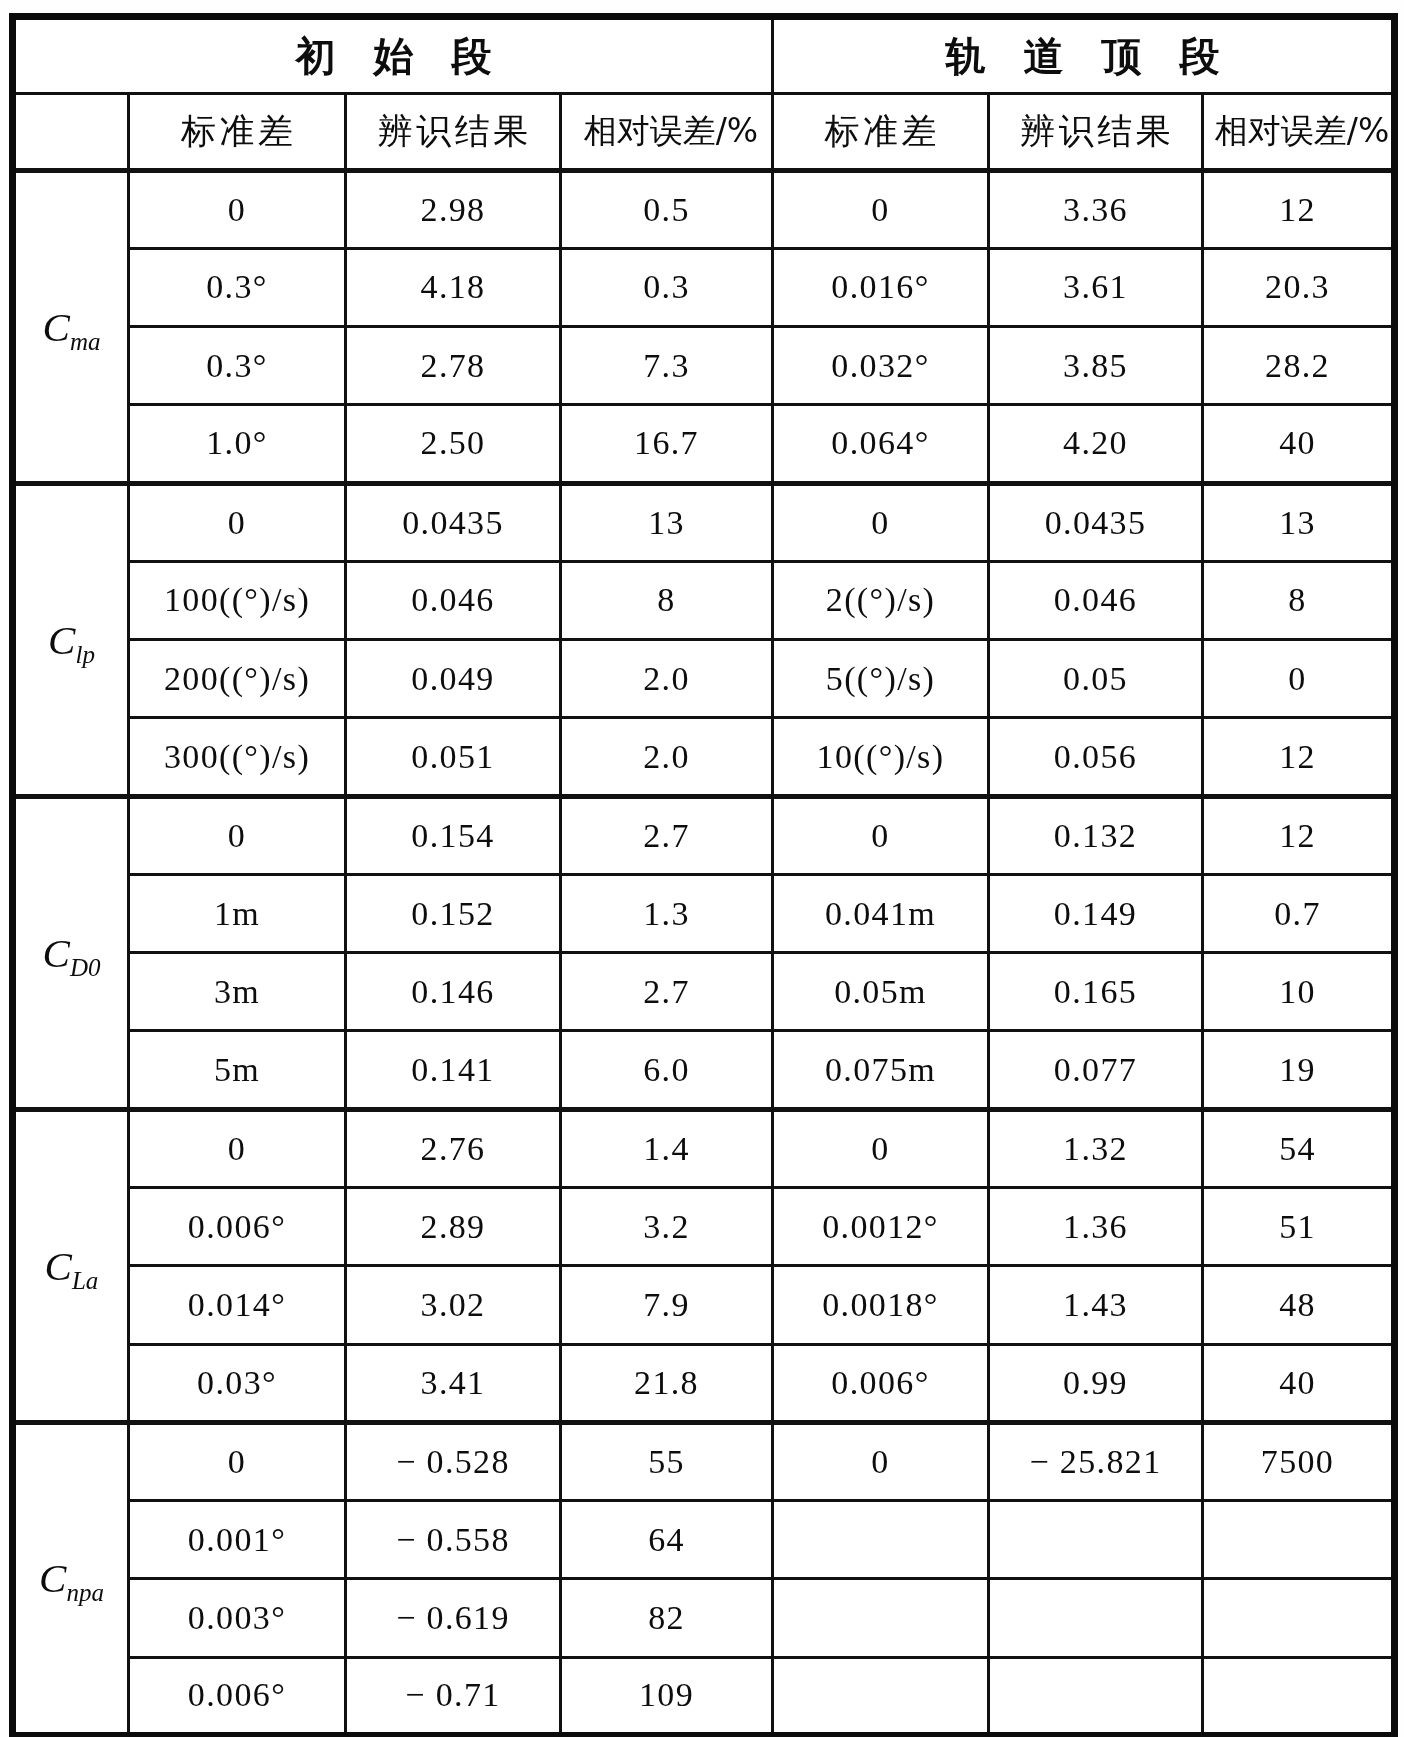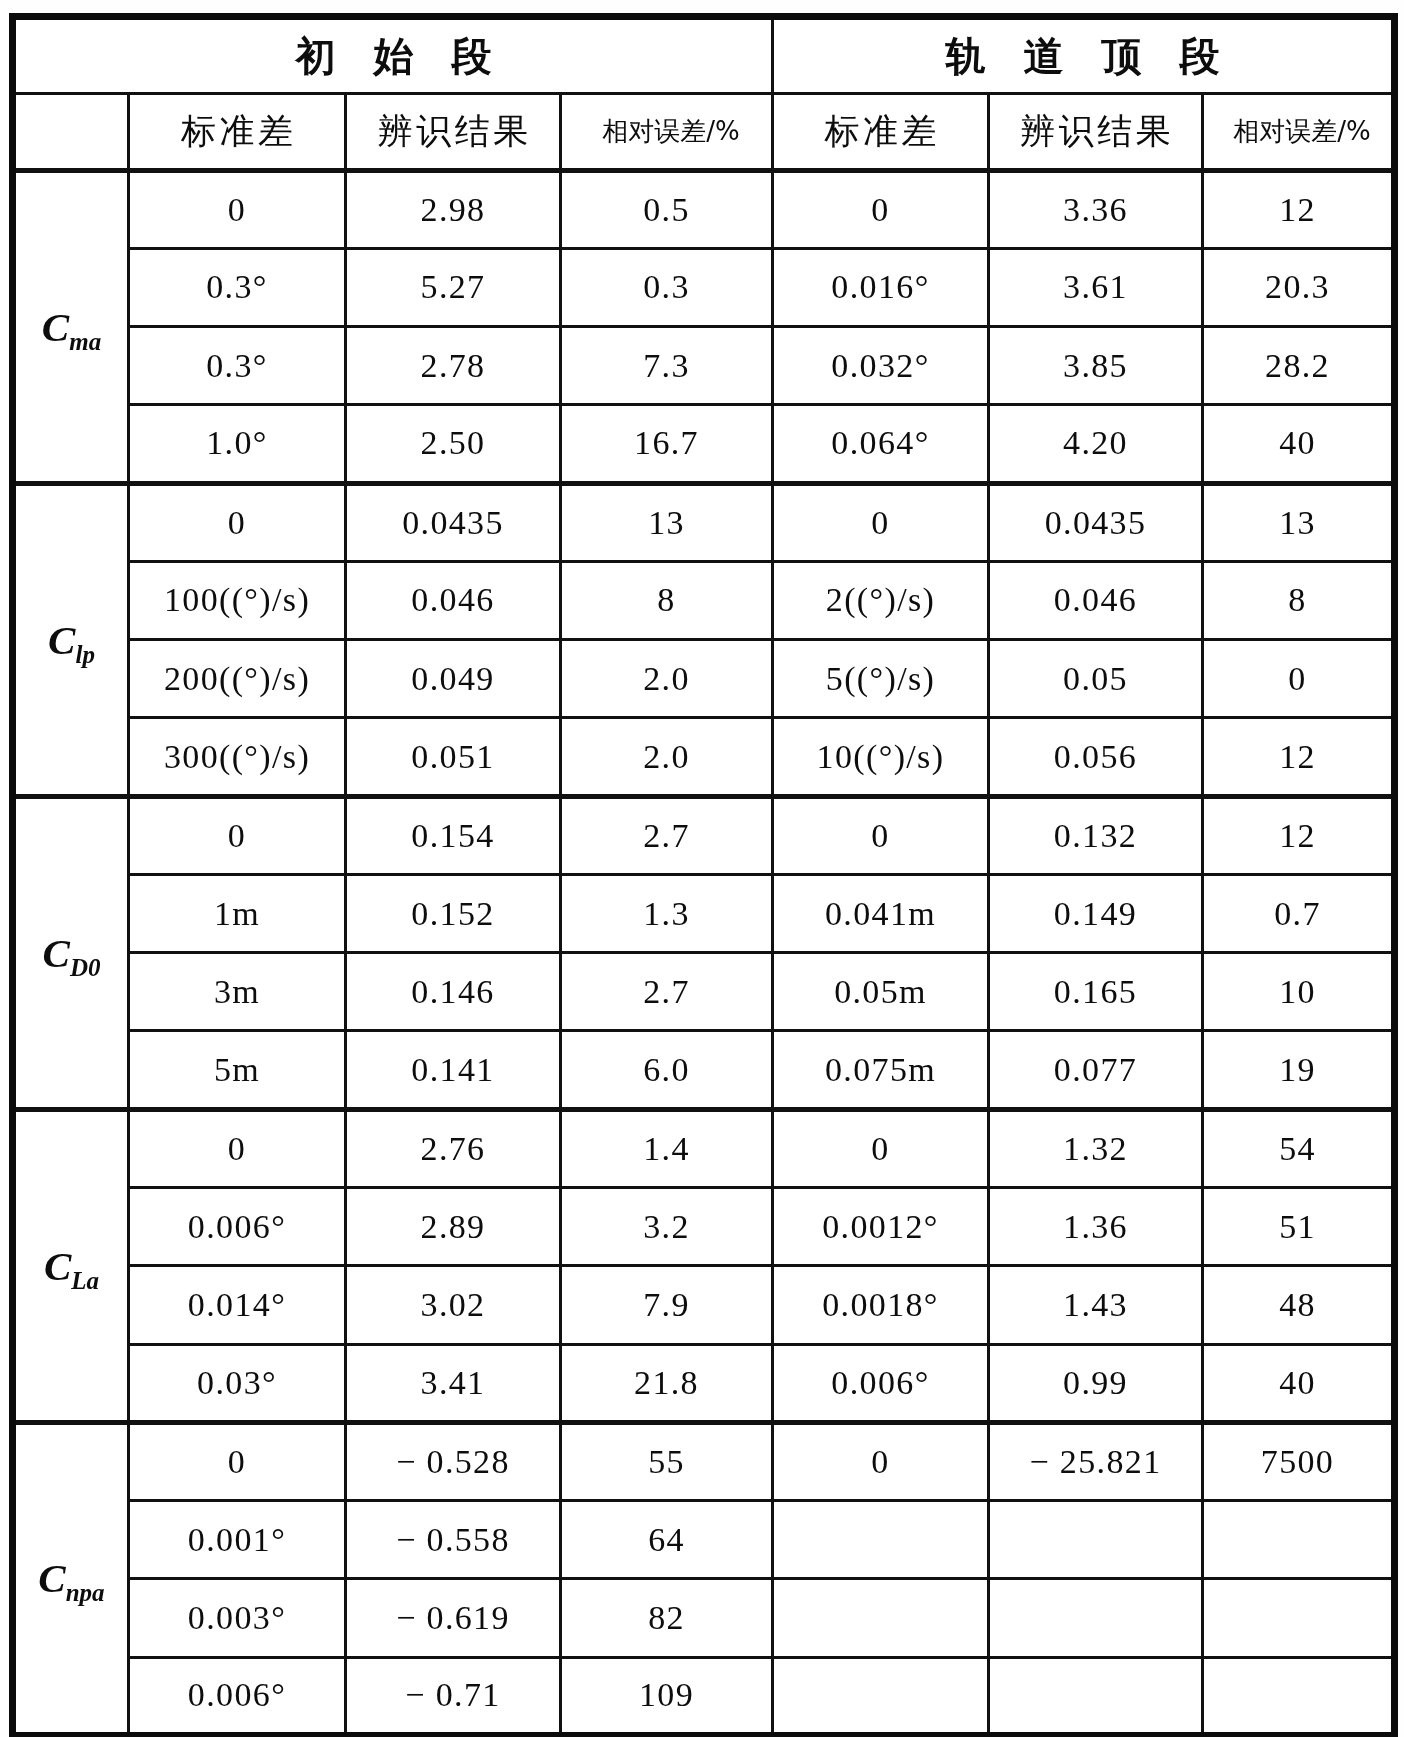--- a/index.html
+++ b/index.html
@@ -50,33 +50,32 @@
     text-indent:0.95em;
   }
   td.hdr{
     font-family:"DejaVu Sans","Liberation Sans",sans-serif;
     font-weight:normal;
     font-size:35px;
     letter-spacing:0.10em;
     text-indent:0.10em;
   }
   td.hdr.tight{
-    font-size:26px;
+    font-size:33px;
     letter-spacing:0;
     text-indent:0;
     padding-left:9px;
   }
   td.num{
     font-size:34px;
     font-weight:500;
     letter-spacing:0.04em;
   }
   td.param{
     font-size:41px;
-    font-weight:bold;
   }
   .pbase{
     font-style:italic;
     font-family:"Liberation Serif","DejaVu Serif",serif;
   }
   sub.psub{
     font-style:italic;
     font-size:25px;
     line-height:0;
     vertical-align:-0.35em;
@@ -118,21 +117,21 @@
       <td class="param" rowspan="4"><span class="pbase">C</span><sub class="psub">ma</sub></td>
       <td class="num">0</td>
       <td class="num">2.98</td>
       <td class="num">0.5</td>
       <td class="num mid">0</td>
       <td class="num">3.36</td>
       <td class="num">12</td>
     </tr>
     <tr class="dr">
       <td class="num">0.3°</td>
-      <td class="num">5.27</td>
+      <td class="num">4.18</td>
       <td class="num">0.3</td>
       <td class="num mid">0.016°</td>
       <td class="num">3.61</td>
       <td class="num">20.3</td>
     </tr>
     <tr class="dr">
       <td class="num">0.3°</td>
       <td class="num">2.78</td>
       <td class="num">7.3</td>
       <td class="num mid">0.032°</td>

